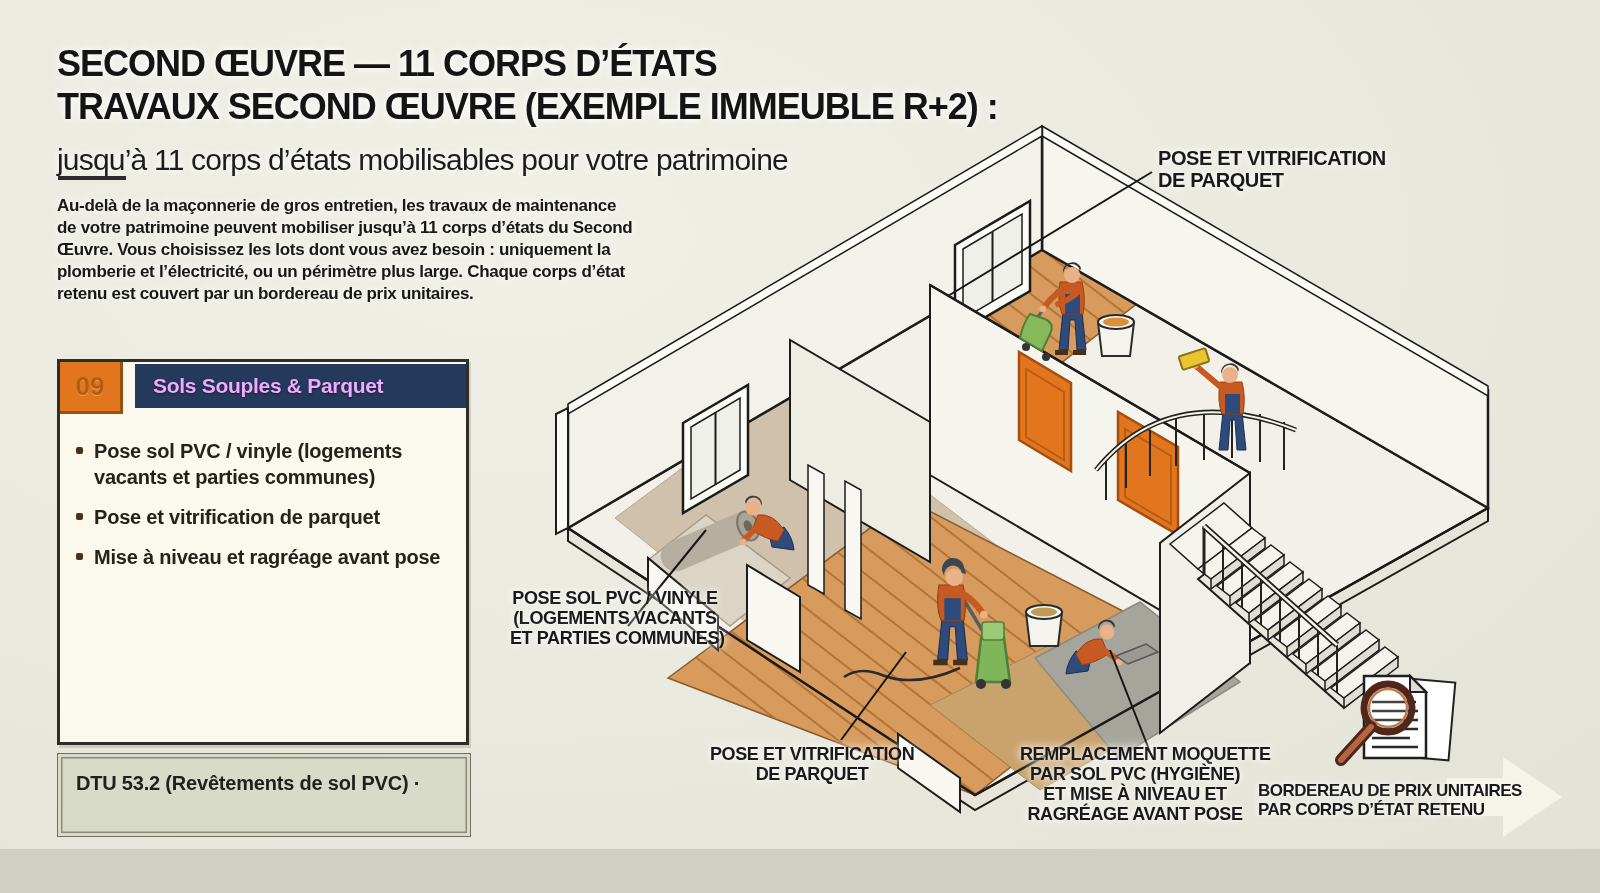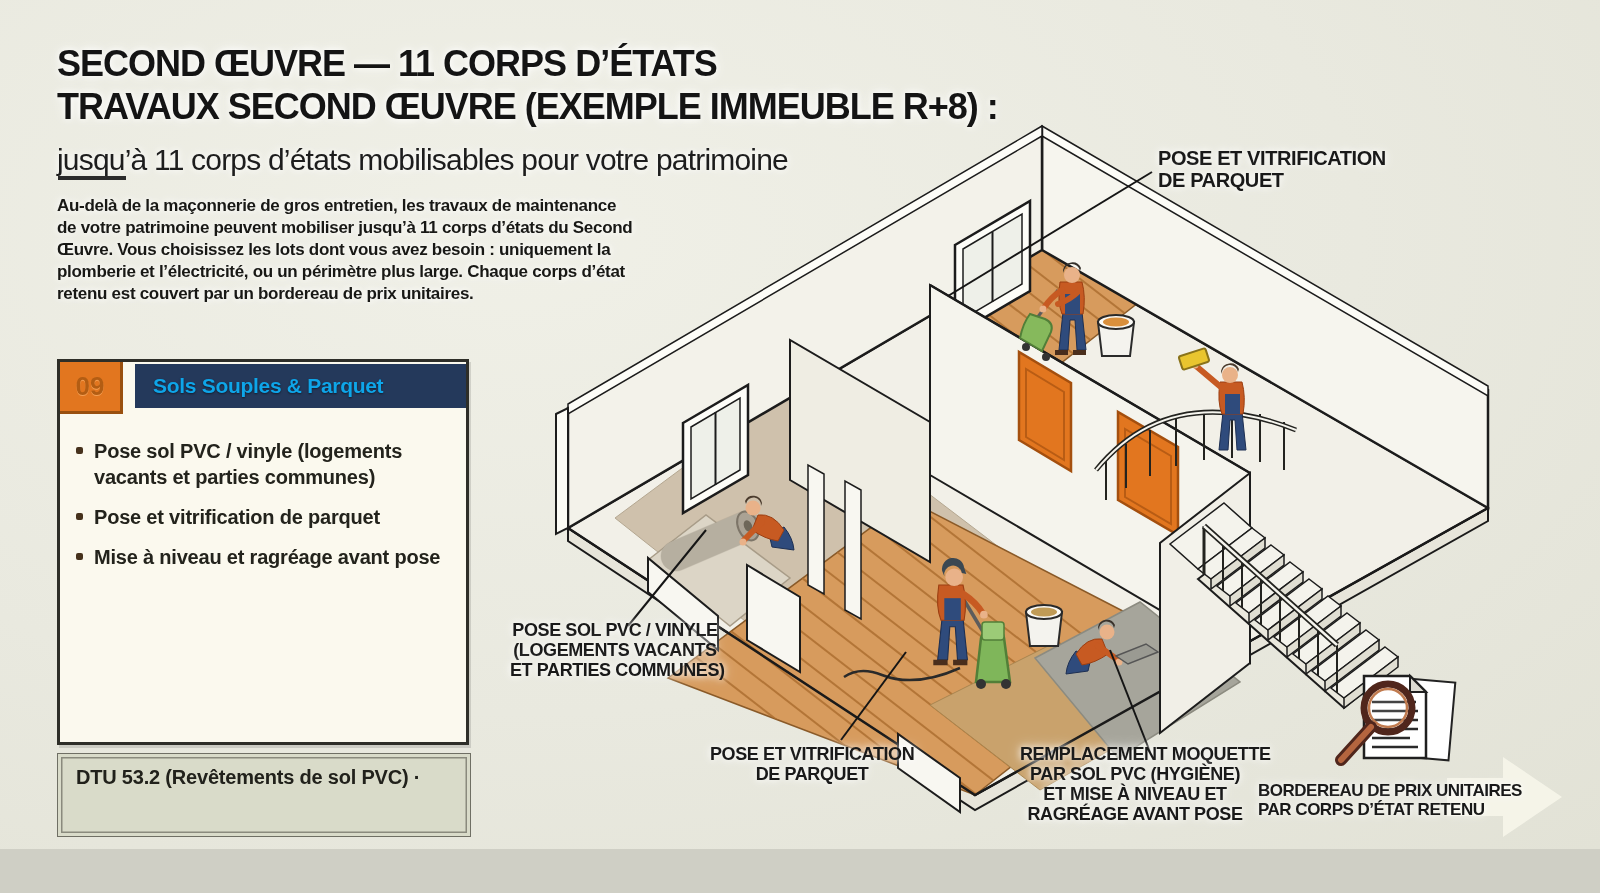--- a/index.html
+++ b/index.html
@@ -19,37 +19,37 @@
   .intro{position:absolute;left:57px;top:195px;font-size:17px;font-weight:700;
          letter-spacing:-0.3px;line-height:1.3;color:#181815;}
   
   .lot-card{position:absolute;left:57px;top:359px;width:412px;height:386px;background:#fbf9ee;
             border:3px solid #2e2e28;box-shadow:2px 3px 0 rgba(0,0,0,0.12);box-sizing:border-box;}
   .card-head{display:flex;align-items:stretch;gap:12px;}
   .lot-num{width:60px;height:49px;background:#e2761f;border-right:3px solid #99500f;border-bottom:3px solid #99500f;
            color:#b35d13;font-size:26px;font-weight:800;display:flex;align-items:center;justify-content:center;
            text-shadow:0 1px 0 #f5a055;}
   .lot-title{flex:1;background:#24395b;height:44px;margin-top:2px;display:flex;align-items:center;
-             padding-left:18px;color:#0ea5e9;font-size:21px;font-weight:800;letter-spacing:-0.3px;
+             padding-left:18px;color:#f0abfc;font-size:21px;font-weight:800;letter-spacing:-0.3px;
              text-shadow:0 1px 2px rgba(0,0,0,0.5);}
   .lot-items{list-style:none;margin:0;padding:24px 16px 0 16px;}
   .lot-items li{display:flex;gap:11px;margin-bottom:14px;font-size:20px;font-weight:600;
                 letter-spacing:-0.2px;line-height:1.3;color:#23231c;}
   .bullet{width:7px;height:7px;background:#46321c;border-radius:2px;margin-top:9px;flex:0 0 auto;}
   
   .dtu-box{position:absolute;left:57px;top:753px;width:414px;height:84px;background:#d9dbc9;
            border:1.5px solid #6f6f64;box-shadow:inset 0 0 0 3px #d9dbc9, inset 0 0 0 4.5px #8a8a7d;
-           box-sizing:border-box;padding:10px 18px;font-size:20px;font-weight:600;
+           box-sizing:border-box;padding:16px 18px;font-size:20px;font-weight:600;
            letter-spacing:-0.2px;line-height:1.3;color:#21211b;}
   
   .scene{position:absolute;inset:0;width:1600px;height:893px;}
   
   .callout{position:absolute;font-weight:800;color:#191919;letter-spacing:-0.4px;line-height:1.12;}
   .co-parquet-top{left:1158px;top:147px;font-size:20px;text-align:left;}
-  .co-pvc{left:510px;top:620px;width:210px;font-size:18px;text-align:center;}
+  .co-pvc{left:510px;top:588px;width:210px;font-size:18px;text-align:center;}
   .co-parquet-bottom{left:710px;top:744px;width:204px;font-size:18px;text-align:center;}
   .co-moquette{left:1020px;top:744px;width:230px;font-size:18px;text-align:center;}
   .co-bordereau{left:1258px;top:781px;width:262px;font-size:17px;letter-spacing:-0.5px;}
 </style>
 </head>
 <body>
 
 <div class="stage">
 
   <svg class="scene" viewBox="0 0 1600 893" xmlns="http://www.w3.org/2000/svg">
@@ -319,21 +319,21 @@
         <circle cx="1388" cy="708" r="24" fill="#ffffff" fill-opacity="0.12" stroke="#50261c" stroke-width="7"></circle>
         <circle cx="1388" cy="708" r="19" fill="none" stroke="#c07a4e" stroke-width="2.5"></circle>
         <line x1="1371" y1="727" x2="1341" y2="760" stroke="#50261c" stroke-width="12" stroke-linecap="round"></line>
         <line x1="1371" y1="727" x2="1341" y2="760" stroke="#b5653f" stroke-width="6" stroke-linecap="round"></line>
       </g>
     </g>
   </svg>
 
   <div class="title">
     <div class="l1 halo">SECOND ŒUVRE — 11 CORPS D’ÉTATS</div>
-    <div class="l2 halo">TRAVAUX SECOND ŒUVRE (EXEMPLE IMMEUBLE R+8) :</div>
+    <div class="l2 halo">TRAVAUX SECOND ŒUVRE (EXEMPLE IMMEUBLE R+2) :</div>
     <div class="l3 halo">jusqu’à 11 corps d’états mobilisables pour votre patrimoine</div>
   </div>
   <div class="title-rule"></div>
 
   <div class="intro pre halo">Au-delà de la maçonnerie de gros entretien, les travaux de maintenance
 de votre patrimoine peuvent mobiliser jusqu’à 11 corps d’états du Second
 Œuvre. Vous choisissez les lots dont vous avez besoin : uniquement la
 plomberie et l’électricité, ou un périmètre plus large. Chaque corps d’état
 retenu est couvert par un bordereau de prix unitaires.</div>
 

